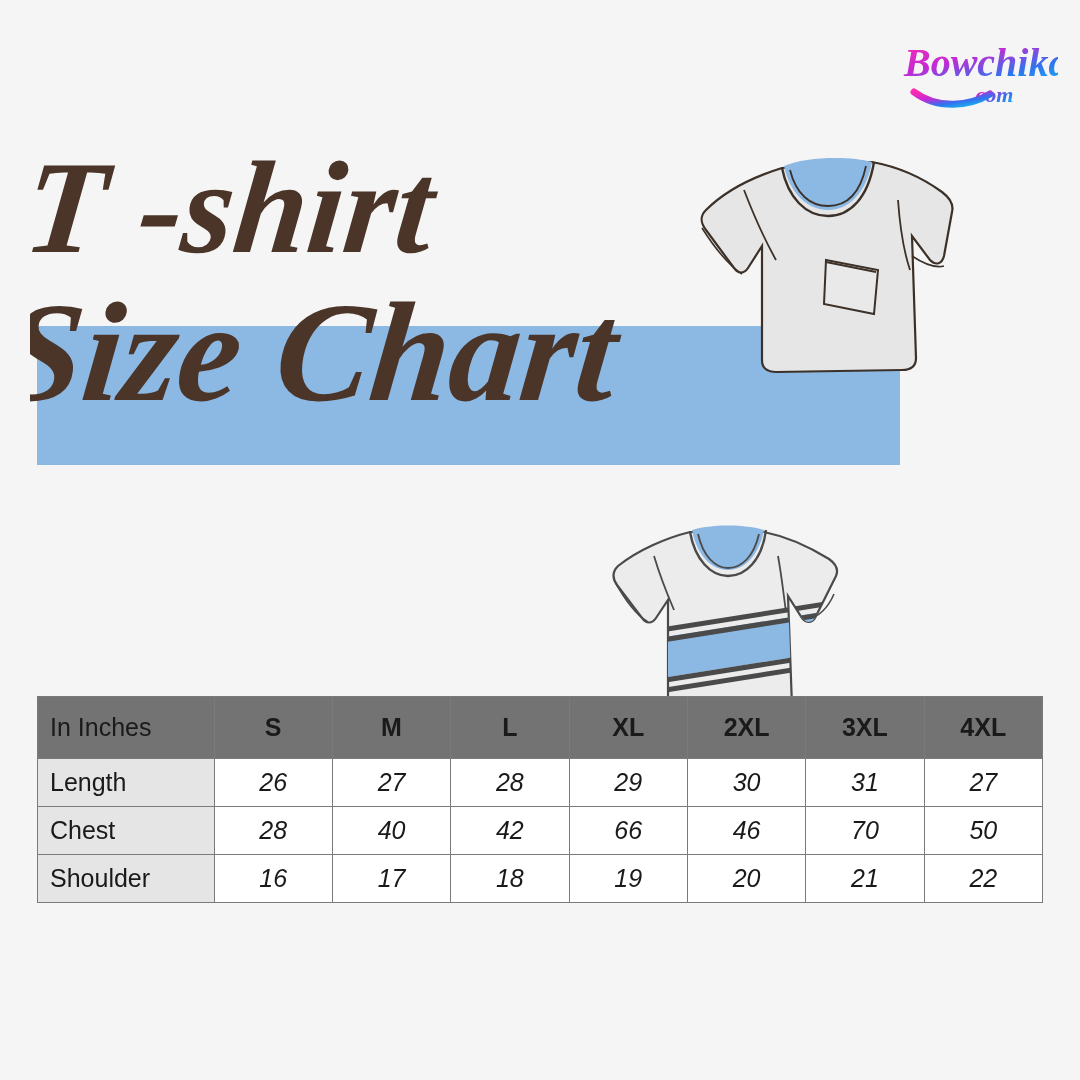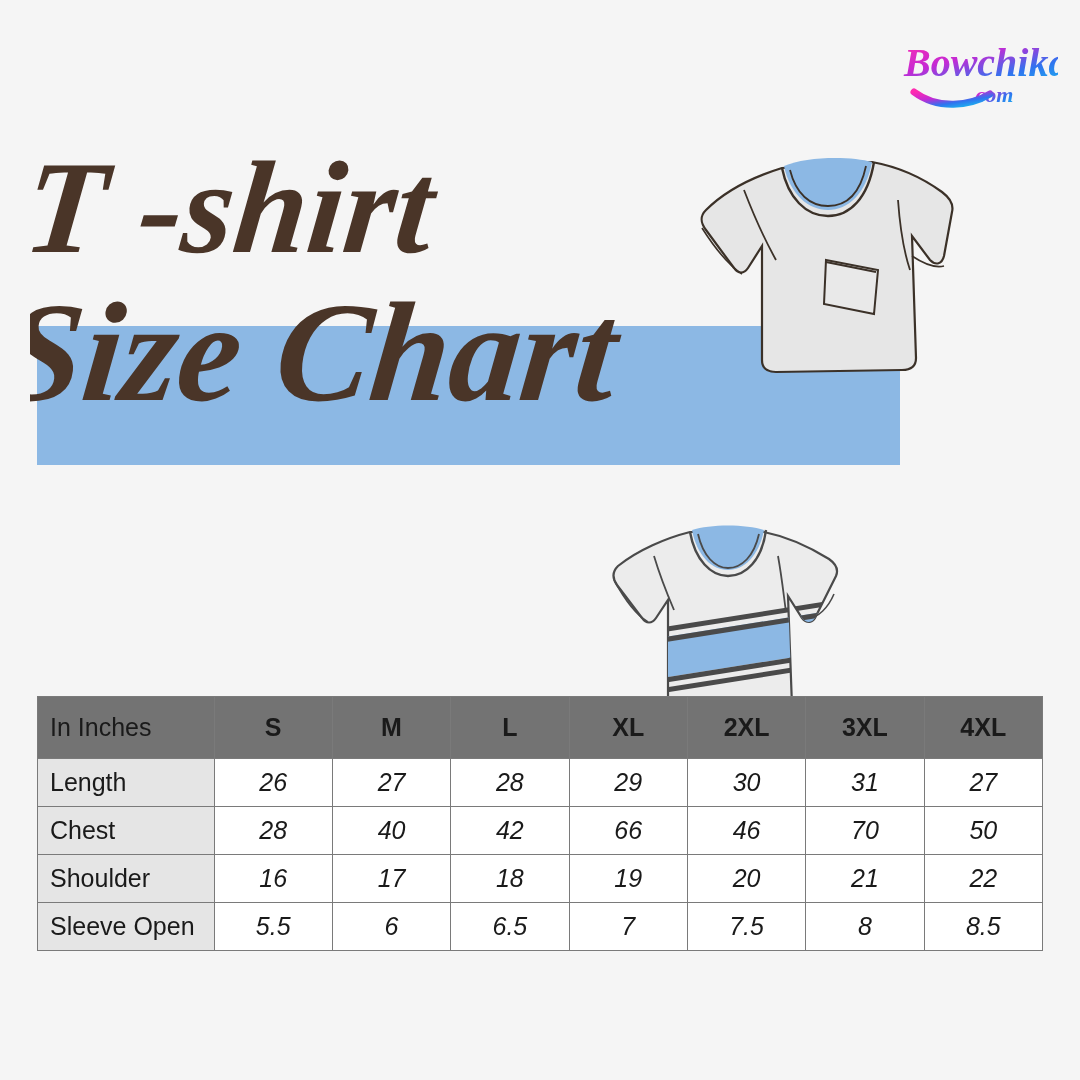--- a/index.html
+++ b/index.html
@@ -214,27 +214,17 @@
         <tr>
           <td class="row-label">Shoulder</td>
           <td class="val">16</td>
           <td class="val">17</td>
           <td class="val">18</td>
           <td class="val">19</td>
           <td class="val">20</td>
           <td class="val">21</td>
           <td class="val">22</td>
         </tr>
-        <tr>
-          <td class="row-label">Sleeve Open</td>
-          <td class="val">5.5</td>
-          <td class="val">6</td>
-          <td class="val">6.5</td>
-          <td class="val">7</td>
-          <td class="val">7.5</td>
-          <td class="val">8</td>
-          <td class="val">8.5</td>
-        </tr>
       </tbody>
     </table>
   </div>
 
 </div>
 
 </body></html>

